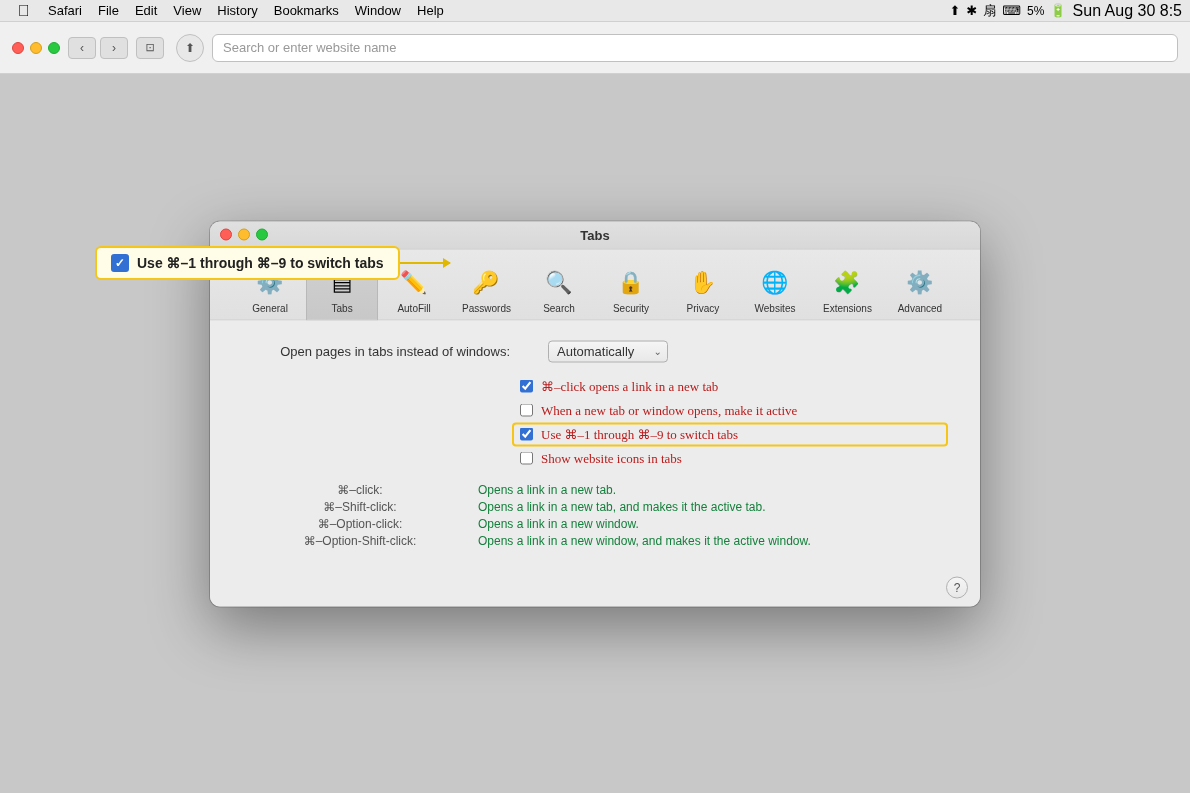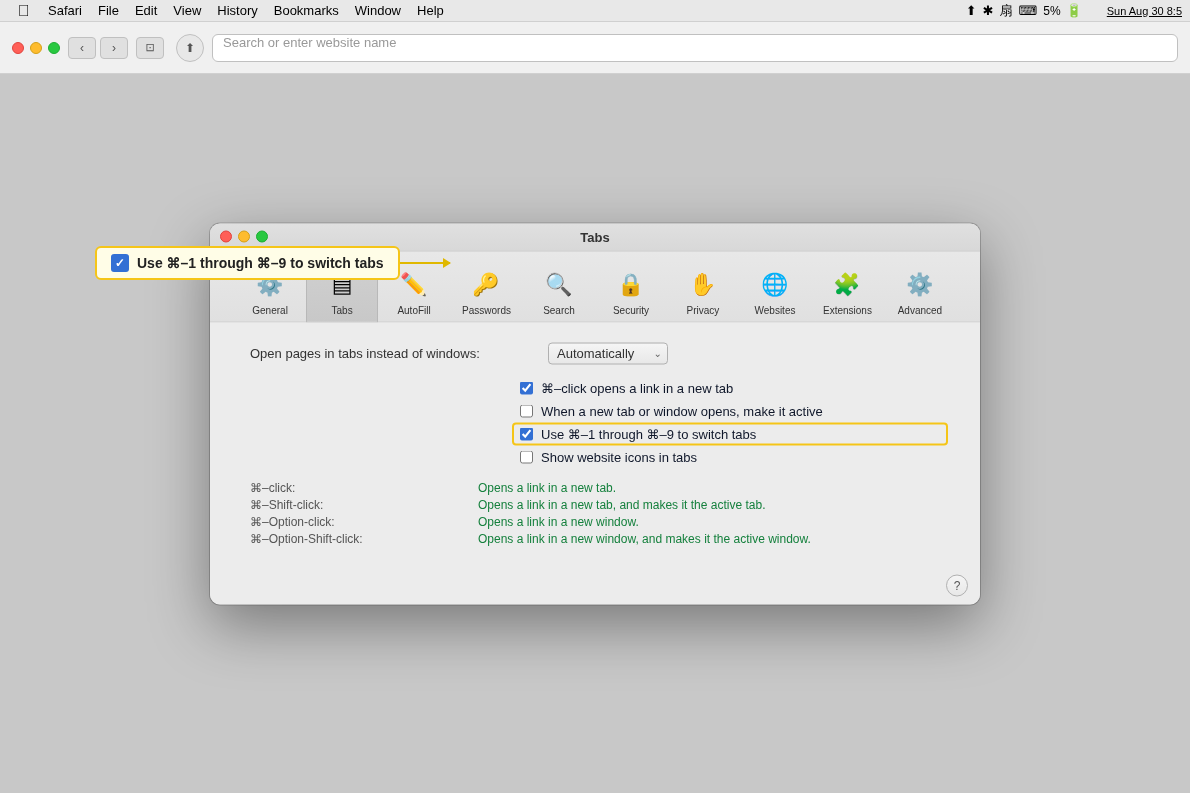--- a/index.html
+++ b/index.html
@@ -120,21 +120,21 @@
       font-size: 12px;
       color: #555;
     }
     .url-bar {
       flex: 1;
       height: 28px;
       background: white;
       border: 1px solid #c0c0c0;
       border-radius: 6px;
       display: flex;
-      align-items: flex-start;
+      align-items: center;
       padding: 0 10px;
       font-size: 13px;
       color: #888;
     }
 
     
     .main-content {
       width: 100%;
       height: calc(793px - 22px - 52px);
       background: #c8c8c8;
@@ -223,21 +223,21 @@
     }
 
     .prefs-row {
       display: flex;
       align-items: center;
       margin-bottom: 16px;
     }
     .prefs-row-label {
       font-size: 13px;
       color: #333;
-      text-align: left;
+      text-align: right;
       min-width: 260px;
       margin-right: 10px;
     }
     .prefs-select {
       height: 22px;
       background: linear-gradient(to bottom, #f5f5f5, #e8e8e8);
       border: 1px solid #b0b0b0;
       border-radius: 4px;
       padding: 0 20px 0 8px;
       font-size: 13px;
@@ -272,21 +272,22 @@
     }
     .checkbox-row input[type="checkbox"] {
       width: 13px;
       height: 13px;
       margin-right: 8px;
       accent-color: #3370d4;
       cursor: pointer;
     }
     .checkbox-label {
       font-size: 13px;
-      color: #0f172a;
+      color: #b91c1c;
+      font-family: Liberation Serif, serif;
     }
 
     
     .checkbox-row.highlighted {
       position: relative;
     }
     .highlight-box {
       position: absolute;
       left: -8px;
       top: -4px;
@@ -354,21 +355,21 @@
       margin-left: 0;
       font-size: 12px;
       color: #444;
       width: 100%;
     }
     .desc-table-row {
       display: flex;
       margin-bottom: 3px;
     }
     .desc-key {
-      text-align: left;
+      text-align: center;
       min-width: 220px;
       margin-right: 8px;
       font-size: 12px;
       color: #555;
     }
     .desc-val {
       font-size: 12px;
       color: #15803d;
     }
 
@@ -407,21 +408,21 @@
     <div class="menu-item">Window</div>
     <div class="menu-item">Help</div>
   </div>
   <div class="menubar-right">
     <span style="font-size:13px;">⬆</span>
     <span style="font-size:13px;">✱</span>
     <span style="font-size:13px;">扇</span>
     <span style="font-size:13px;">⌨</span>
     <span style="font-size:12px;">5%</span>
     <span style="font-size:13px;">🔋</span>
-    <span style="font-size:11px; margin-left:18px;text-decoration:underline;">Sun Aug 30  8:5</span>
+    <span style="font-size:16px; margin-left:0;">Sun Aug 30  8:5</span>
   </div>
 </div>
 
 <div class="browser-toolbar">
   <div class="traffic-lights">
     <div class="traffic-light red"></div>
     <div class="traffic-light yellow"></div>
     <div class="traffic-light green"></div>
   </div>
   <div class="nav-buttons">

